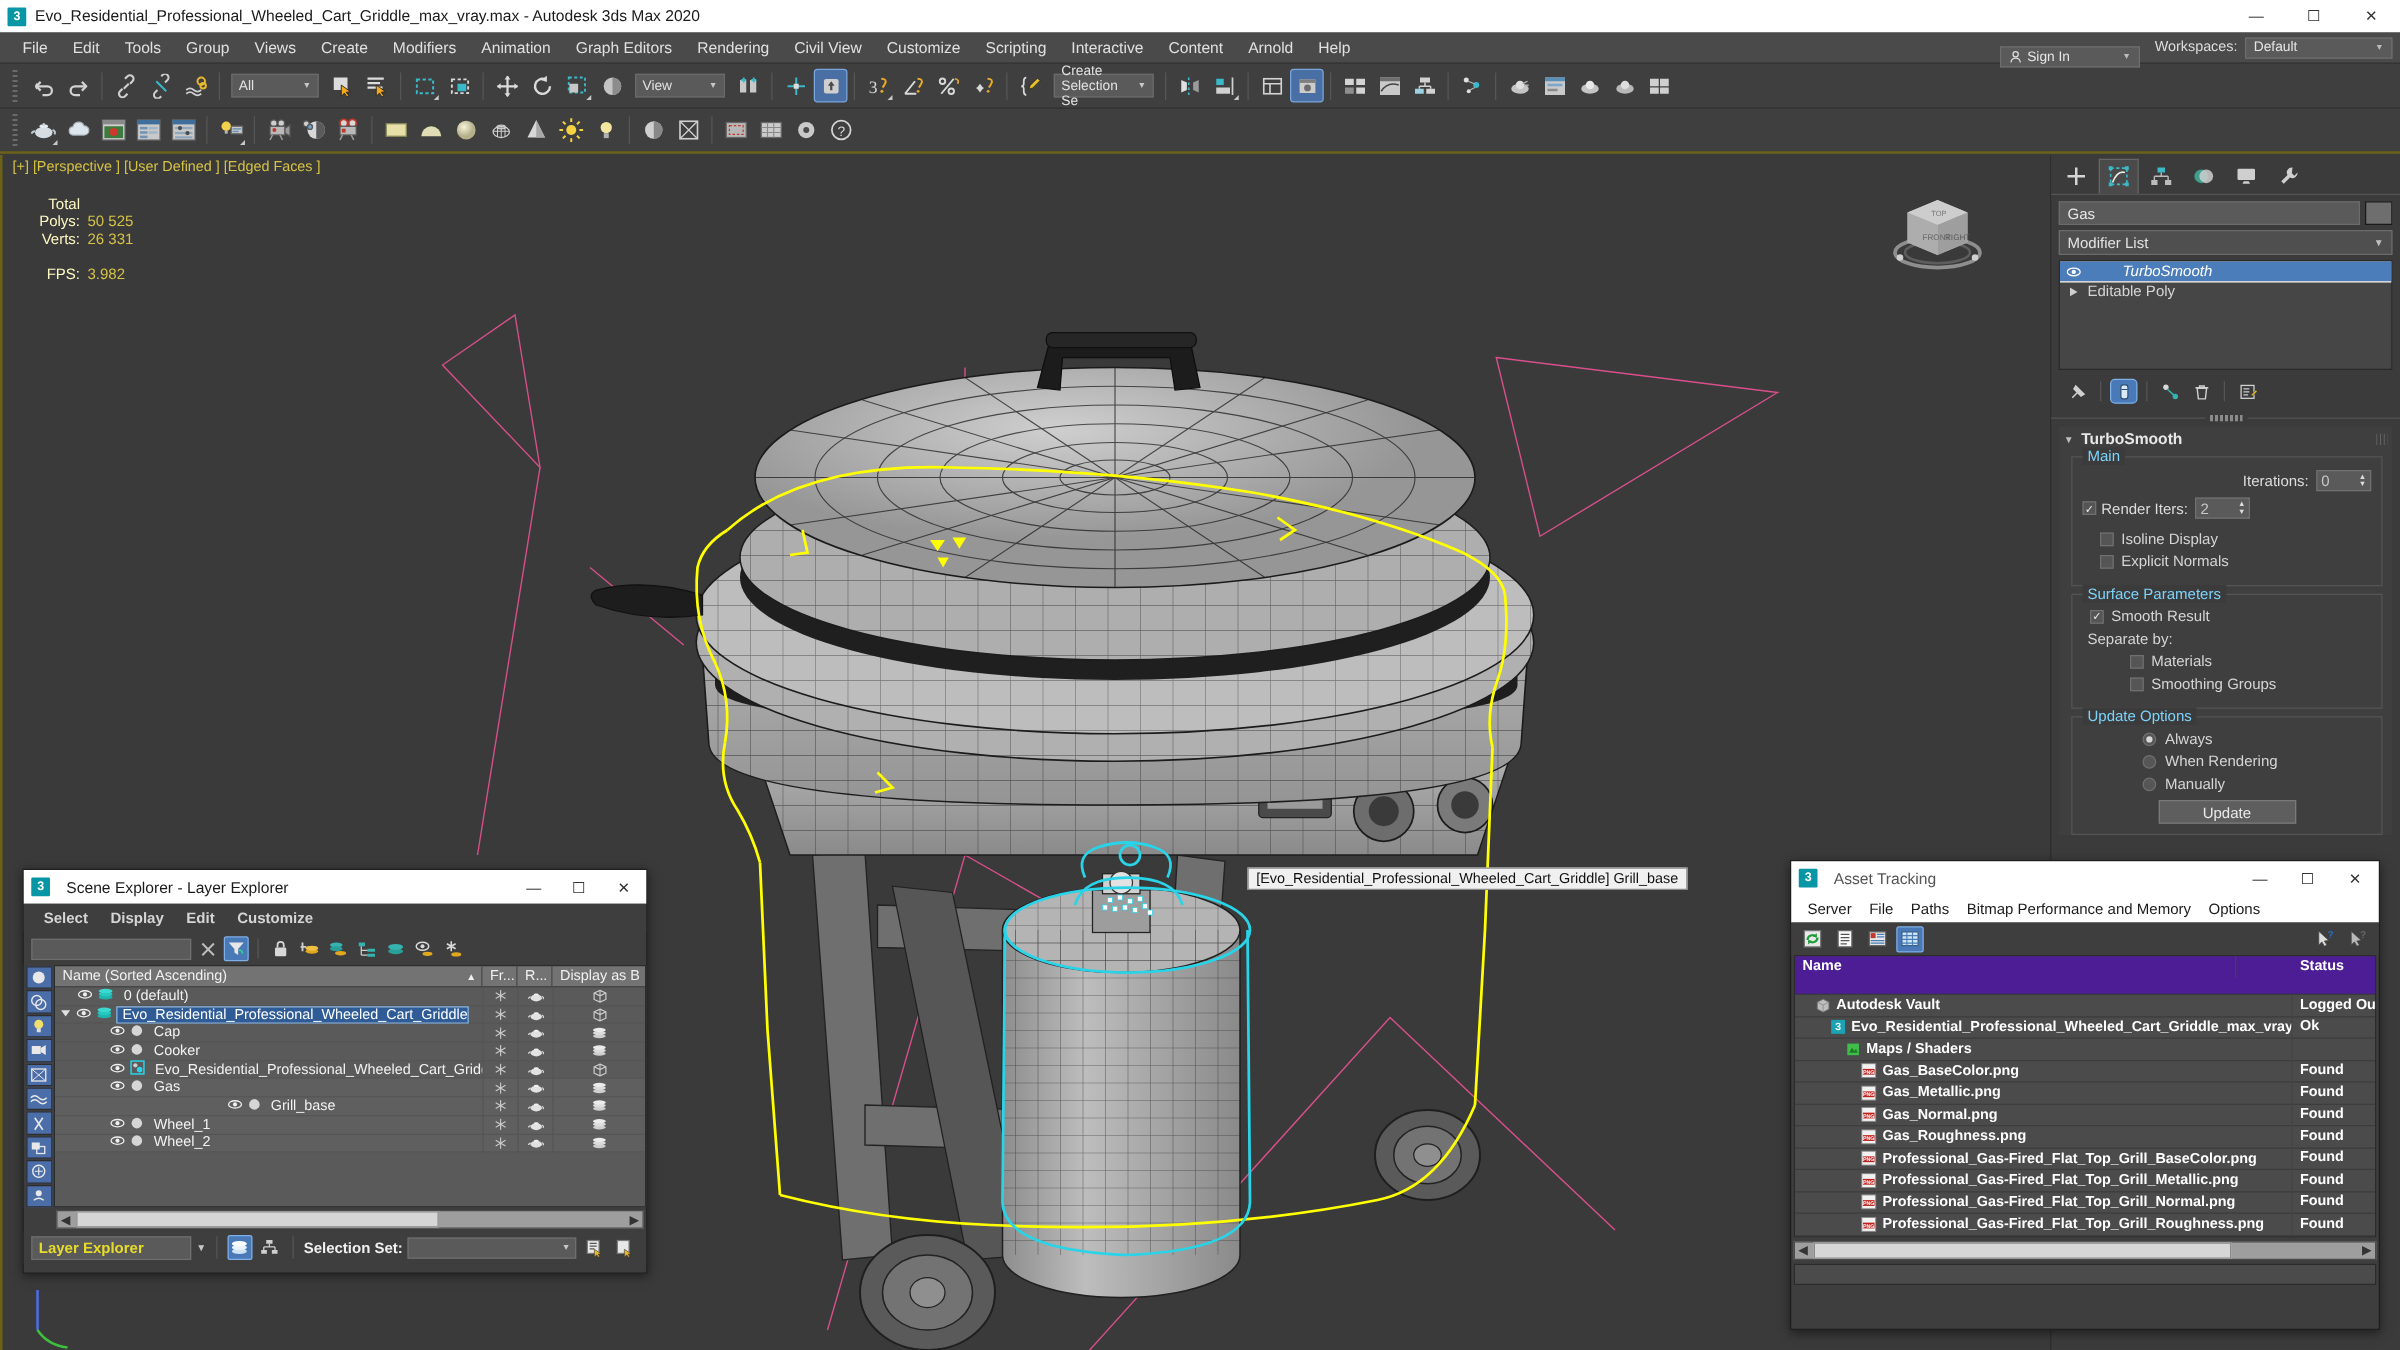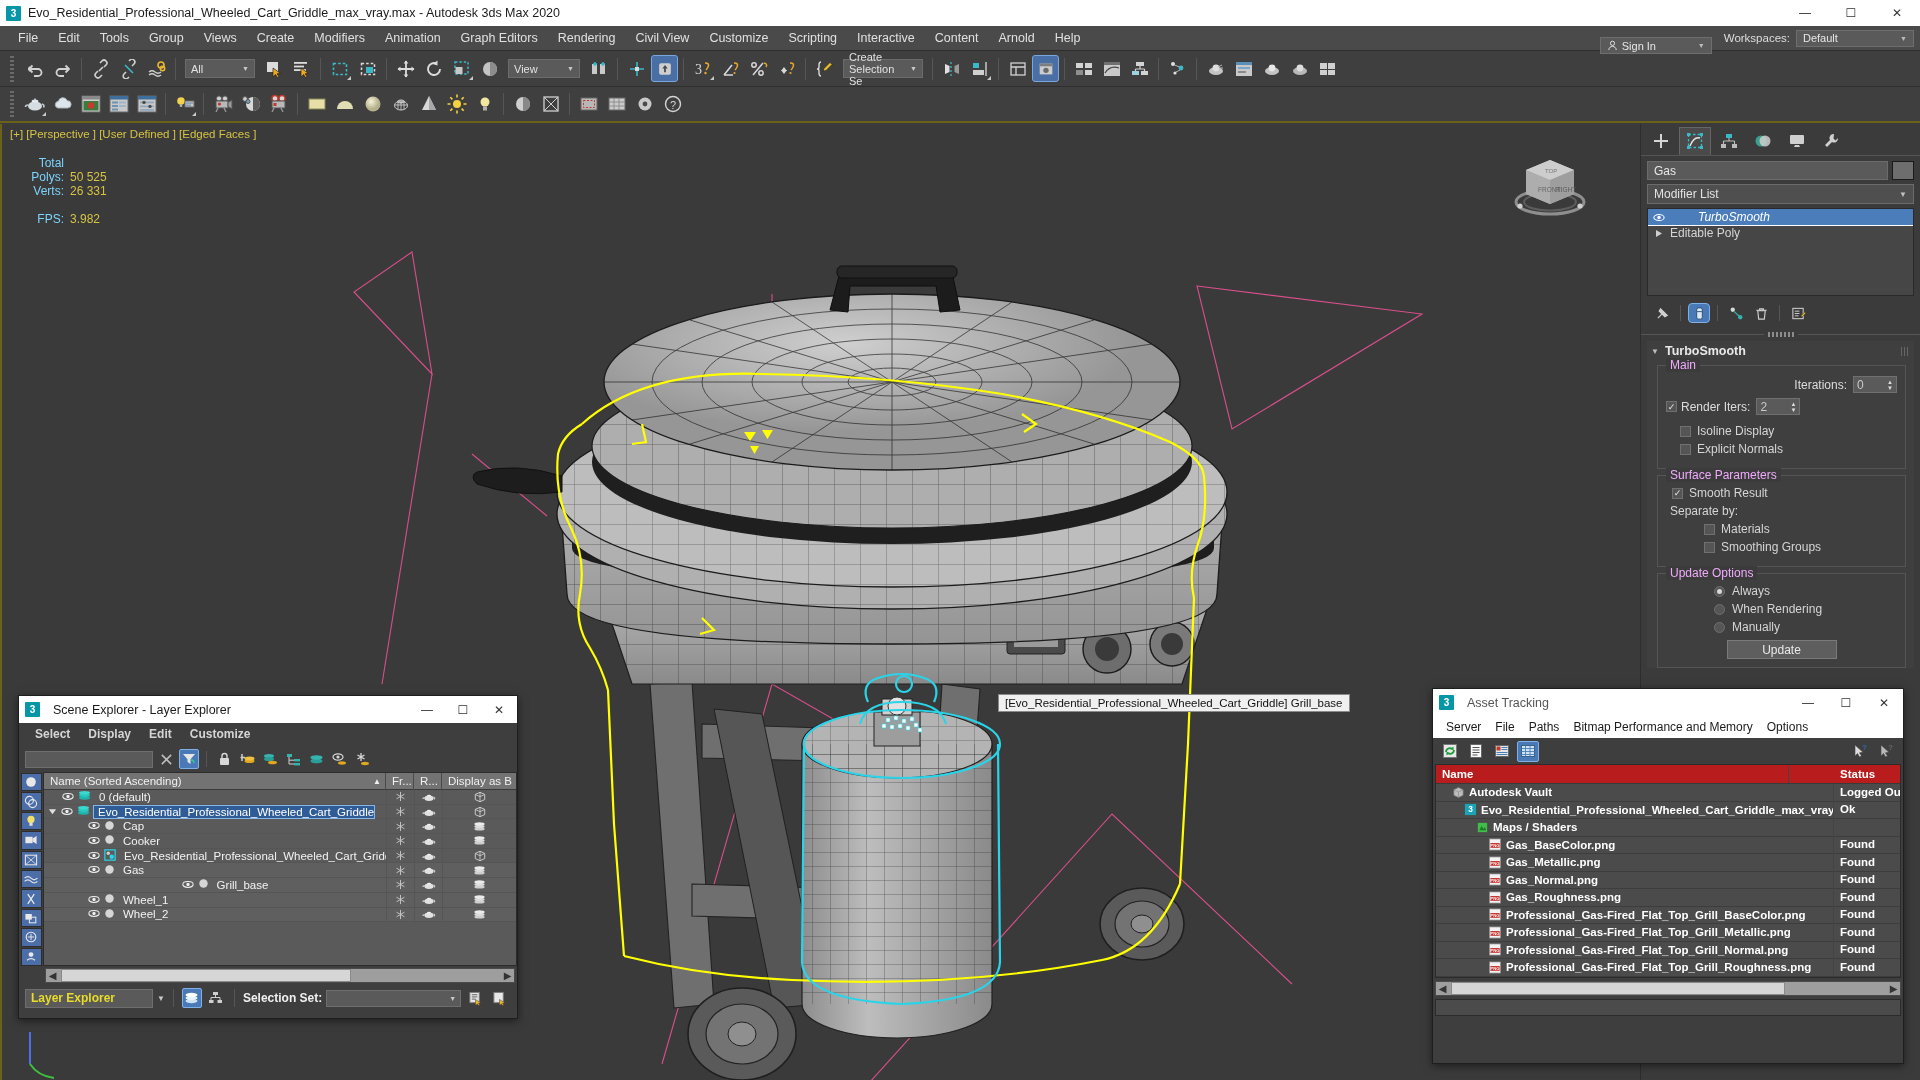--- a/index.html
+++ b/index.html
@@ -80,21 +80,21 @@
 
   
   .viewport {
     position:absolute; left:0; top:124px; width:1640px; height:956px;
     background: #3a3a3a; overflow:hidden;
     border-left:2px solid #6b6118;
   }
   .vplabel { position:absolute; left:8px; top:4px; color:#d6c344; font-size:11.5px; }
   .statgrid { margin-top:14px; }
   .statrow { display:flex; gap:6px; }
-  .statrow .k { width:54px; text-align:right; color:#7dd3fc; }
+  .statrow .k { width:54px; text-align:right; color:#fef9c3; }
   .statrow .v { color:#d6c344; }
 
   
   .vptooltip {
     position:absolute; left:996px; top:570px; background:#f0f0f0; color:#111;
     border:1px solid #8a8a8a; padding:2px 6px; font-size:11.5px; white-space:nowrap;
   }
 
   
   .viewcube { position:absolute; right:48px; top:26px; width:84px; height:78px; }
@@ -151,21 +151,21 @@
   .rolloutHdr .tri { font-size:8px; color:#bdbdbd; }
   .rolloutHdr .dots { margin-left:auto; width:9px; height:9px; background:
     repeating-linear-gradient(to right,#707070 0 1px, transparent 1px 3px) 0 0/3px 3px;
     opacity:.8; }
   .group {
     border:1px solid #555; margin:4px 8px 6px 10px; padding:10px 8px 8px 8px;
     position:relative;
   }
   .group > .gtitle {
     position:absolute; top:-8px; left:8px; background:#3b3b3b; padding:0 4px;
-    font-size:12px; color:#f0abfc;
+    font-size:12px; color:#7dd3fc;
   }
   .frow { display:flex; align-items:center; margin-bottom:5px; font-size:12px; }
   .frow .flbl { margin-left:auto; padding-right:6px; color:#dcdcdc; }
   .spin {
     width:44px; height:17px; background:#5a5a5a; border:1px solid #707070;
     display:flex; align-items:center; padding:0 3px; font-size:12px; color:#c9c9c9;
   }
   .spin .sv { flex:1; }
   .spin .sp { display:flex; flex-direction:column; gap:1px; font-size:6px; color:#ddd;
     line-height:6px; }
@@ -246,22 +246,22 @@
     padding-left:6px; color:#1b1b1b; font-size:12.5px; }
   .atmenu { height:22px; background:#fff; display:flex; align-items:center;
     padding-left:6px; font-size:12px; color:#1b1b1b; gap:0; }
   .atmenu span { padding:0 7px; line-height:22px; }
   .attools { height:26px; background:#3e3e3e; display:flex; align-items:center;
     padding:0 6px; gap:4px; }
   .atbtn { width:22px; height:21px; display:flex; align-items:center;
     justify-content:center; border:1px solid transparent; border-radius:2px; }
   .atbtn.on { background:#4a79b8; border-color:#7fb0e8; }
   .atgrid { margin:0 2px; border:1px solid #2b2b2b; background:#4b4b4b; }
-  .athead { display:flex; height:19px; background:#b91c1c; font-size:11.5px;
-    color:#fff; font-weight:bold; align-items:flex-end; border-bottom:1px solid #3a3a3a;}
+  .athead { display:flex; height:31px; background:#4c1d95; font-size:11.5px;
+    color:#fff; font-weight:bold; align-items:flex-start; border-bottom:1px solid #3a3a3a;}
   .athead .hn { flex:1; padding-left:6px; border-right:1px solid #444; height:17px; line-height:17px;}
   .athead .hs { width:66px; padding-left:6px; height:17px; line-height:17px;margin-left:45px;}
   .atrow { display:flex; height:17.5px; font-size:11.5px; align-items:center;
     border-bottom:1px solid #3d3d3d; color:#ffffff; font-weight:bold; }
   .atrow .n { flex:1; display:flex; align-items:center; gap:4px; padding-left:6px;
     border-right:1px solid #444; height:17.5px; overflow:hidden; white-space:nowrap;}
   .atrow .s { width:66px; padding-left:6px; height:17.5px; line-height:17.5px;
     overflow:hidden; white-space:nowrap;}
   .atrow.d1 .n { padding-left:16px; }
   .atrow.d2 .n { padding-left:28px; }

